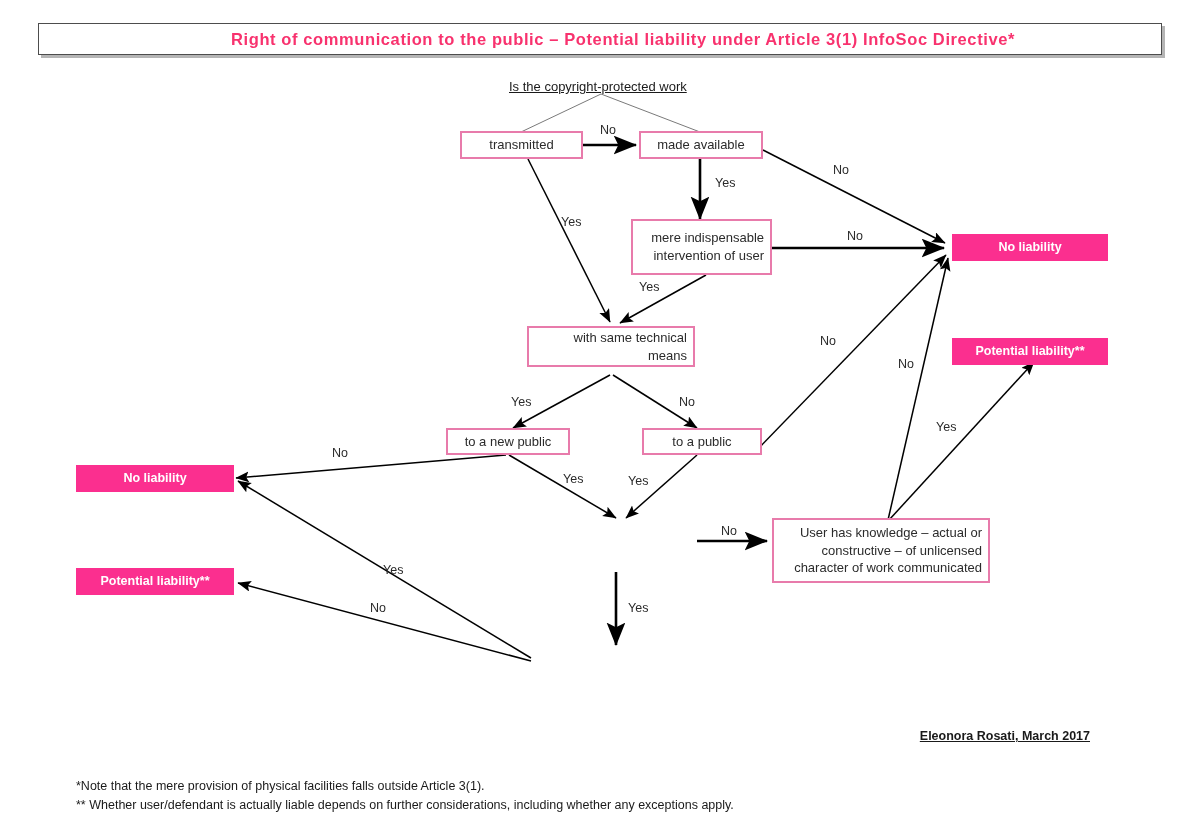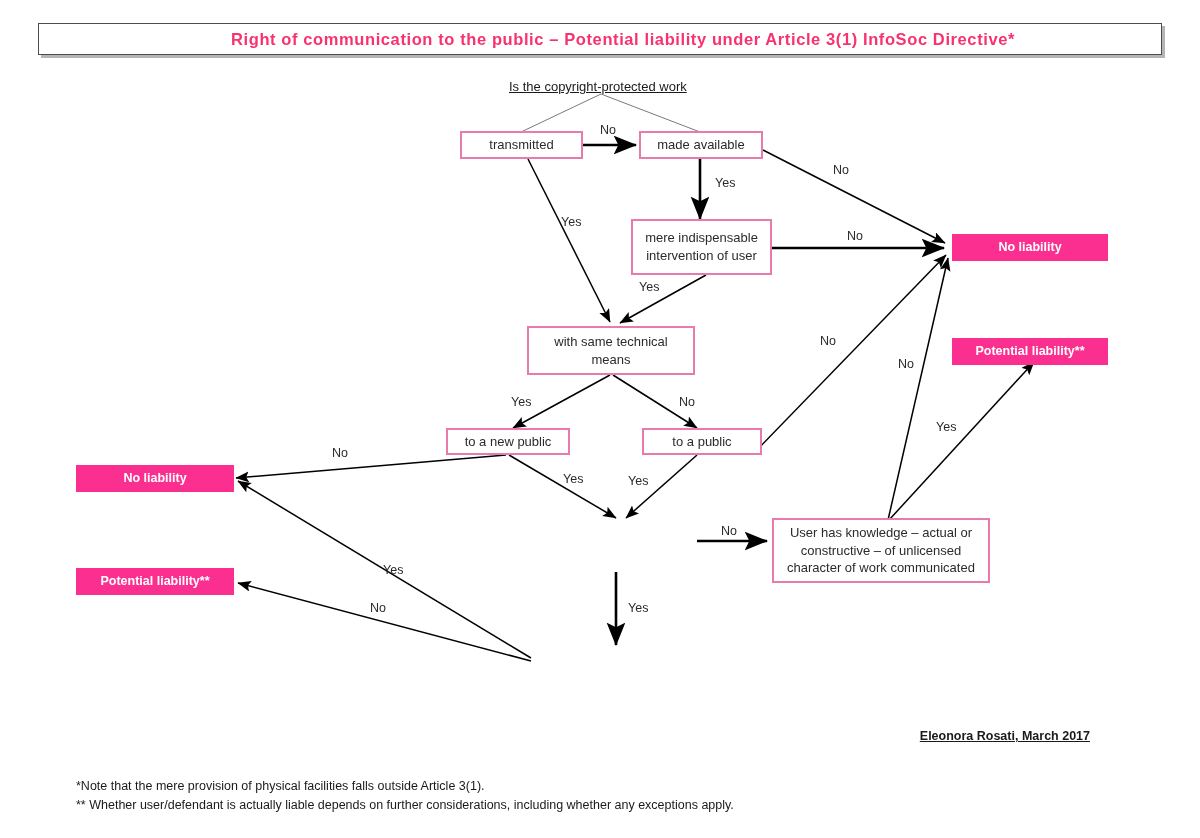--- a/index.html
+++ b/index.html
@@ -59,21 +59,21 @@
     color: #2b2b2b;
     white-space: nowrap;
   }
   
   .node {
     position: absolute;
     box-sizing: border-box;
     display: flex;
     align-items: center;
     justify-content: center;
-    text-align: center;
+    text-align: right;
     font-size: 13px;
     color: #2b2b2b;
     line-height: 1.35;
     padding: 2px 6px;
   }
   .node.outline {
     background: #ffffff;
     border: 2px solid #e87bab;
   }
   .node.filled {
@@ -196,21 +196,21 @@
   </div>
 
   <div class="node outline" style="left:639px; top:131px; width:124px; height:28px;">
     <span>made available</span>
   </div>
 
   <div class="node outline" style="left:631px; top:219px; width:141px; height:56px;">
     <span>mere indispensable intervention of user</span>
   </div>
 
-  <div class="node outline" style="left:527px; top:326px; width:168px; height:49px;">
+  <div class="node outline" style="left:527px; top:326px; width:168px; height:41px;">
     <span>with same technical means</span>
   </div>
 
   <div class="node outline" style="left:446px; top:428px; width:124px; height:27px;">
     <span>to a new public</span>
   </div>
 
   <div class="node outline" style="left:642px; top:428px; width:120px; height:27px;">
     <span>to a public</span>
   </div>

